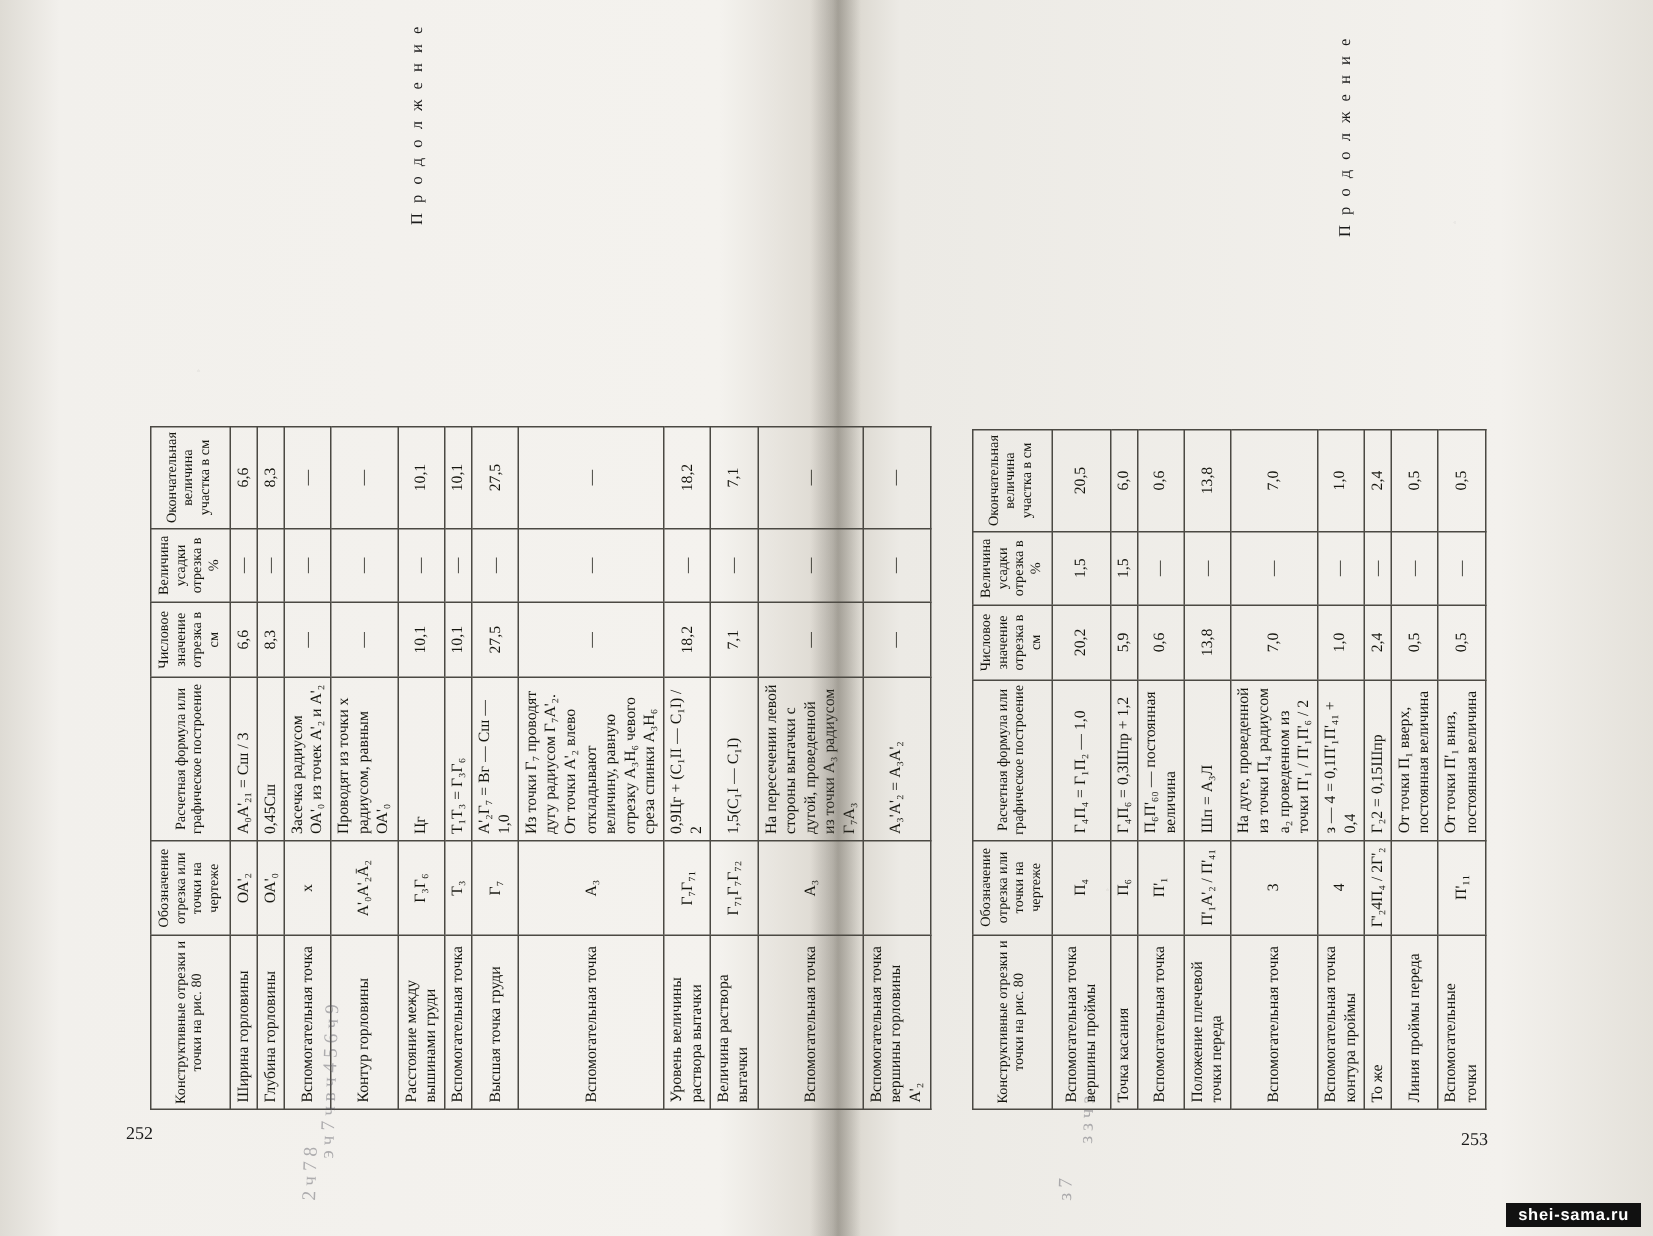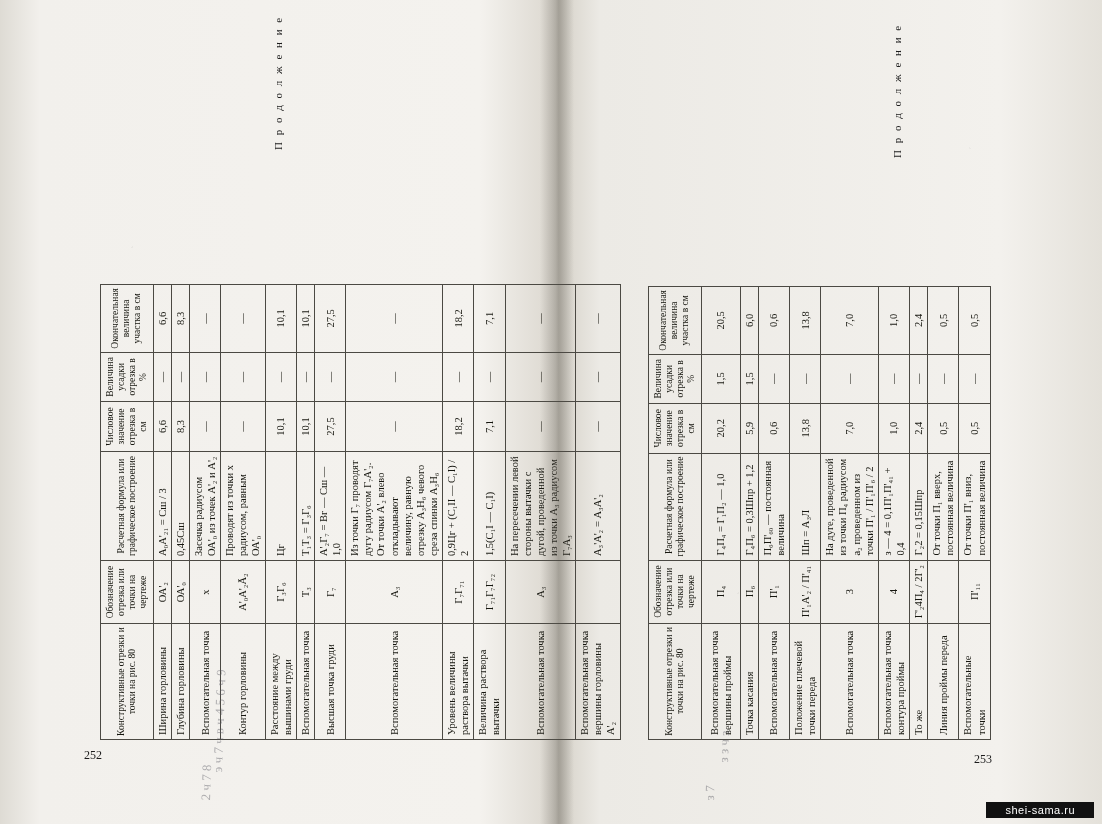--- a/index.html
+++ b/index.html
@@ -81,22 +81,23 @@
   .gutter{
     position:absolute;top:0;bottom:0;left:540px;width:34px;
     background:linear-gradient(90deg,rgba(120,115,105,0) 0%,rgba(90,86,78,.30) 45%,rgba(80,76,68,.38) 55%,rgba(120,115,105,0) 100%);
     pointer-events:none;
   }
   .watermark{
     position:absolute;right:8px;bottom:6px;
     background:#111;color:#fff;
     font-family:"Liberation Sans", sans-serif;
     font-size:11px;
-    padding:2px 19px;
+    padding:2px 8px;
     letter-spacing:.5px;
+    font-weight:bold;
   }
   .speckle{
     position:absolute;inset:0;
     background-image:
       radial-gradient(circle at 12% 30%, rgba(0,0,0,.04) 0 1px, transparent 1px),
       radial-gradient(circle at 67% 72%, rgba(0,0,0,.035) 0 1px, transparent 1px),
       radial-gradient(circle at 88% 18%, rgba(0,0,0,.03) 0 1px, transparent 1px);
     pointer-events:none;
   }
 </style>

